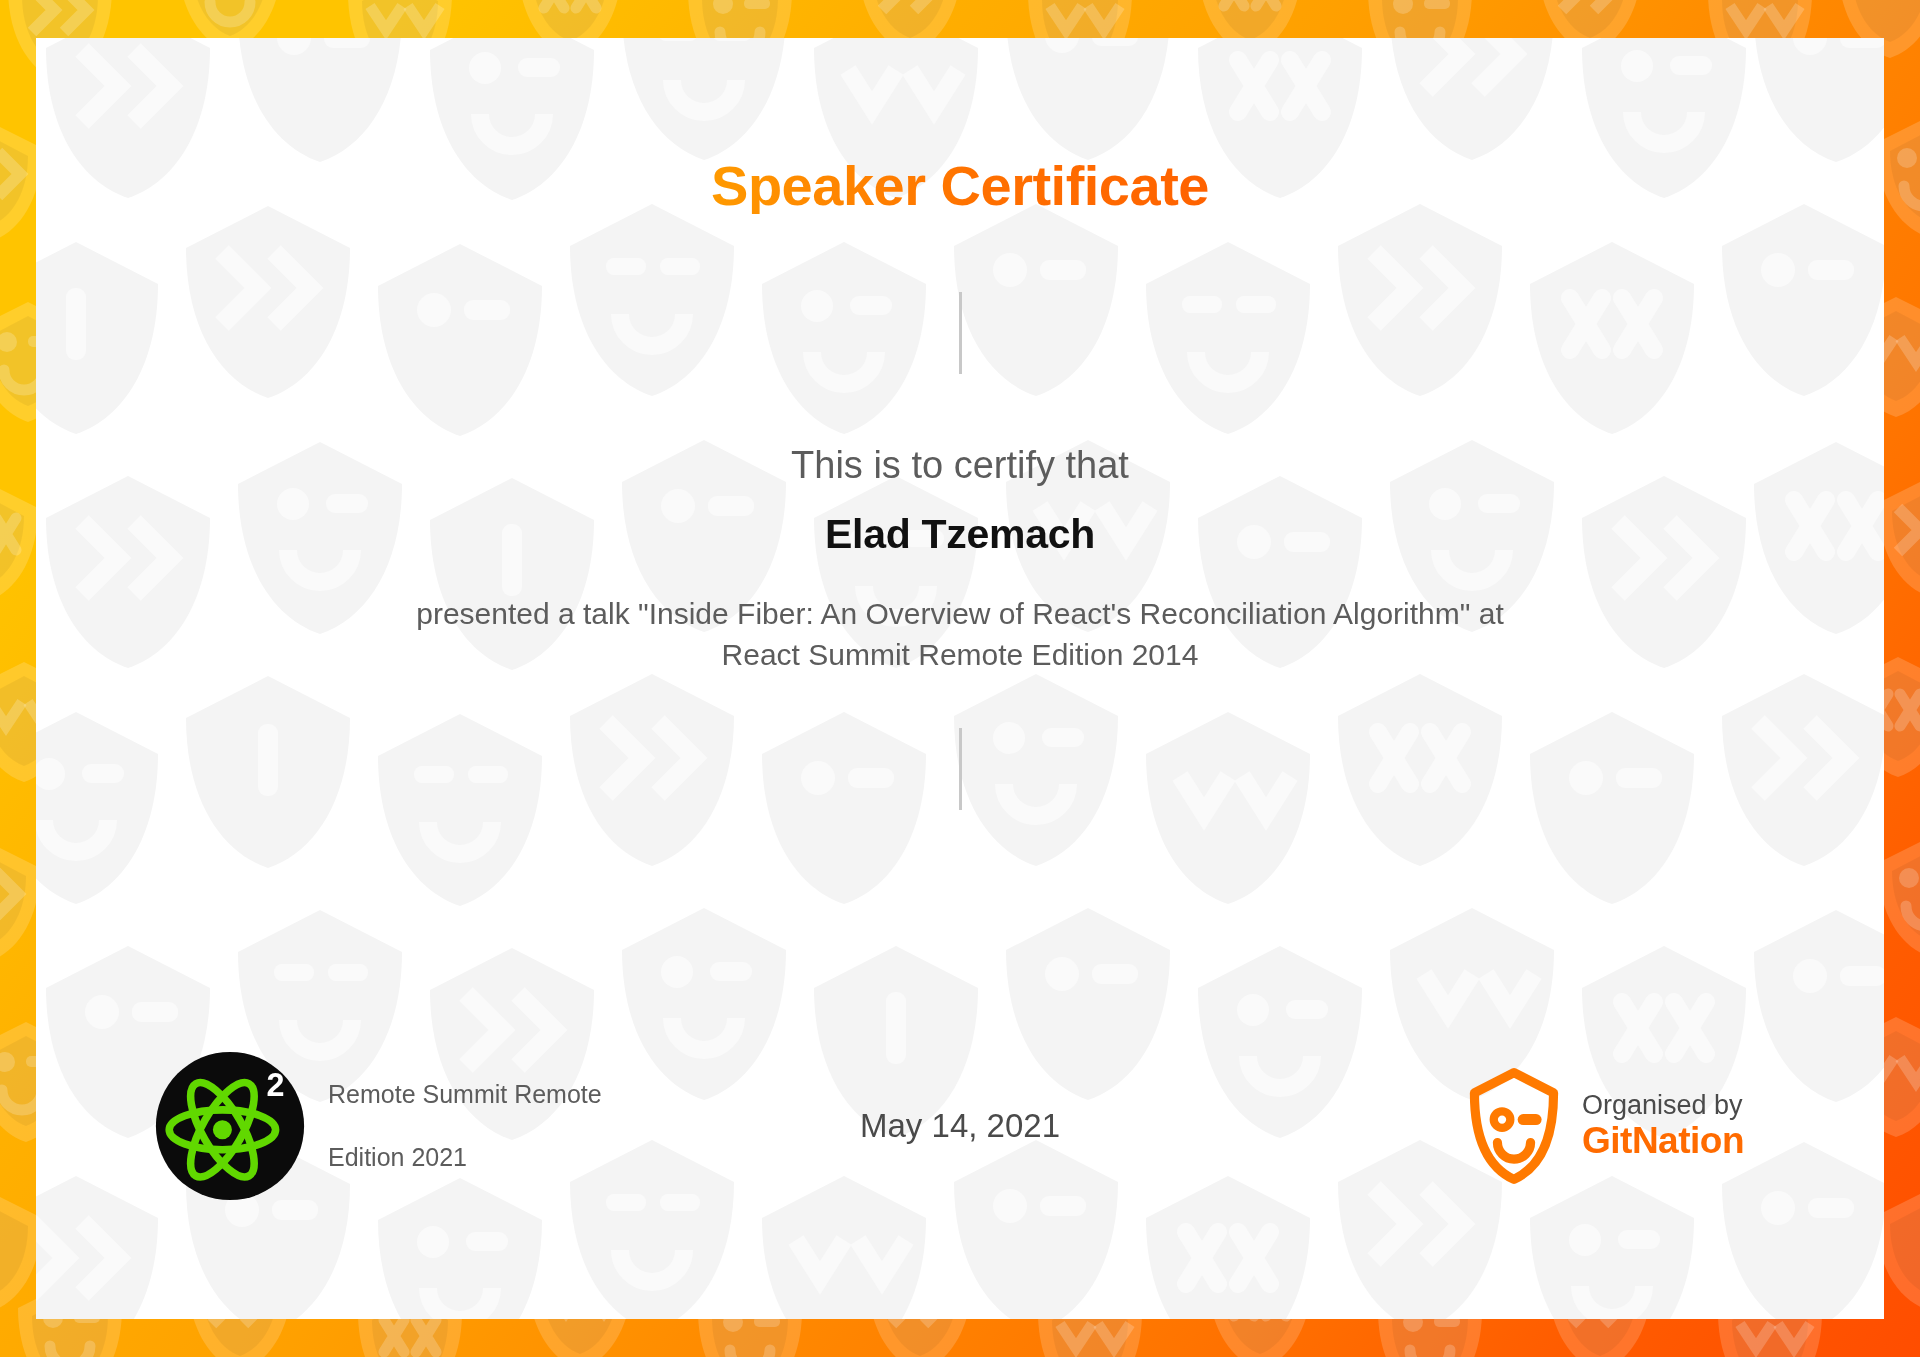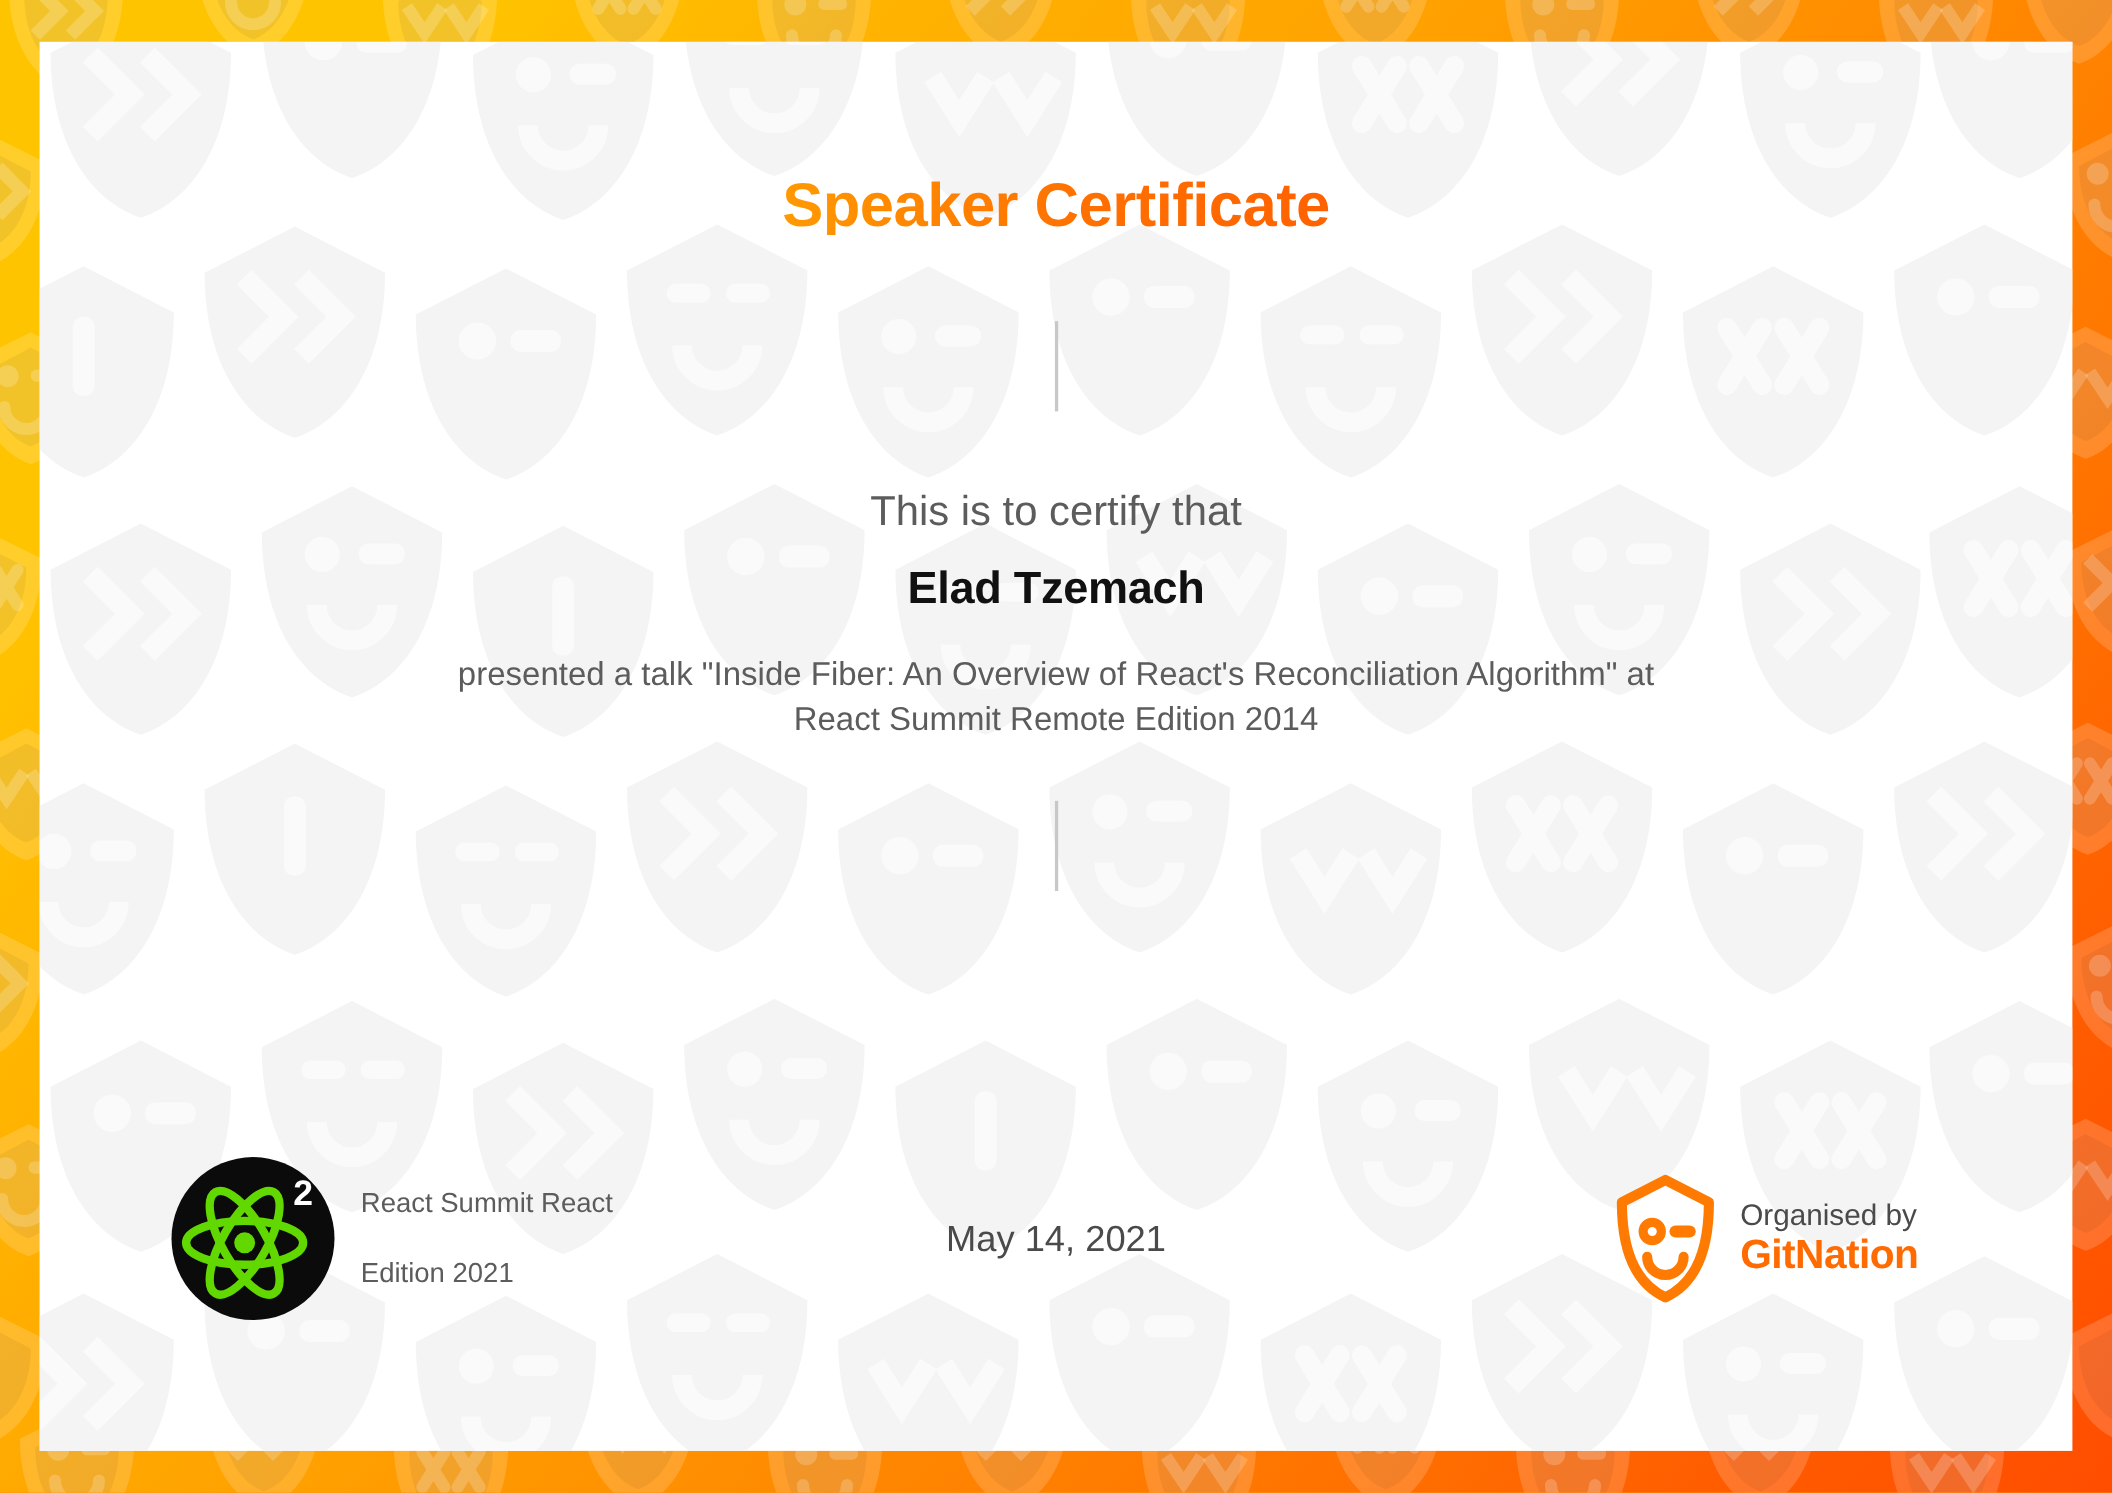--- a/index.html
+++ b/index.html
@@ -448,21 +448,21 @@
           <circle cx="80" cy="80" r="78" fill="#0B0B0B"></circle>
           <g transform="translate(72,84)">
             <ellipse rx="56" ry="21" fill="none" stroke="#61D800" stroke-width="8"></ellipse>
             <ellipse rx="56" ry="21" fill="none" stroke="#61D800" stroke-width="8" transform="rotate(60)"></ellipse>
             <ellipse rx="56" ry="21" fill="none" stroke="#61D800" stroke-width="8" transform="rotate(120)"></ellipse>
             <circle r="10" fill="#61D800"></circle>
           </g>
           <text x="128" y="48" fill="#FFFFFF" font-family="Liberation Sans, sans-serif" font-size="34" font-weight="bold" text-anchor="middle">2</text>
         </svg>
         <div class="rs-logo-text">
-          <div>React Summit React</div>
+          <div>Remote Summit Remote</div>
           <div>Edition 2021</div>
         </div>
       </div>
 
       <div class="footer-center">May 14, 2021</div>
 
       <div class="footer-right">
         <svg class="gn-logo" viewBox="0 0 100 128">
           <path d="M50 6 L93 28 C93 82 76 110 50 122 C24 110 7 82 7 28 Z" fill="none" stroke="#FF7A00" stroke-width="10" stroke-linejoin="round"></path>
           <circle cx="37" cy="57" r="9" fill="none" stroke="#FF7A00" stroke-width="9"></circle>

